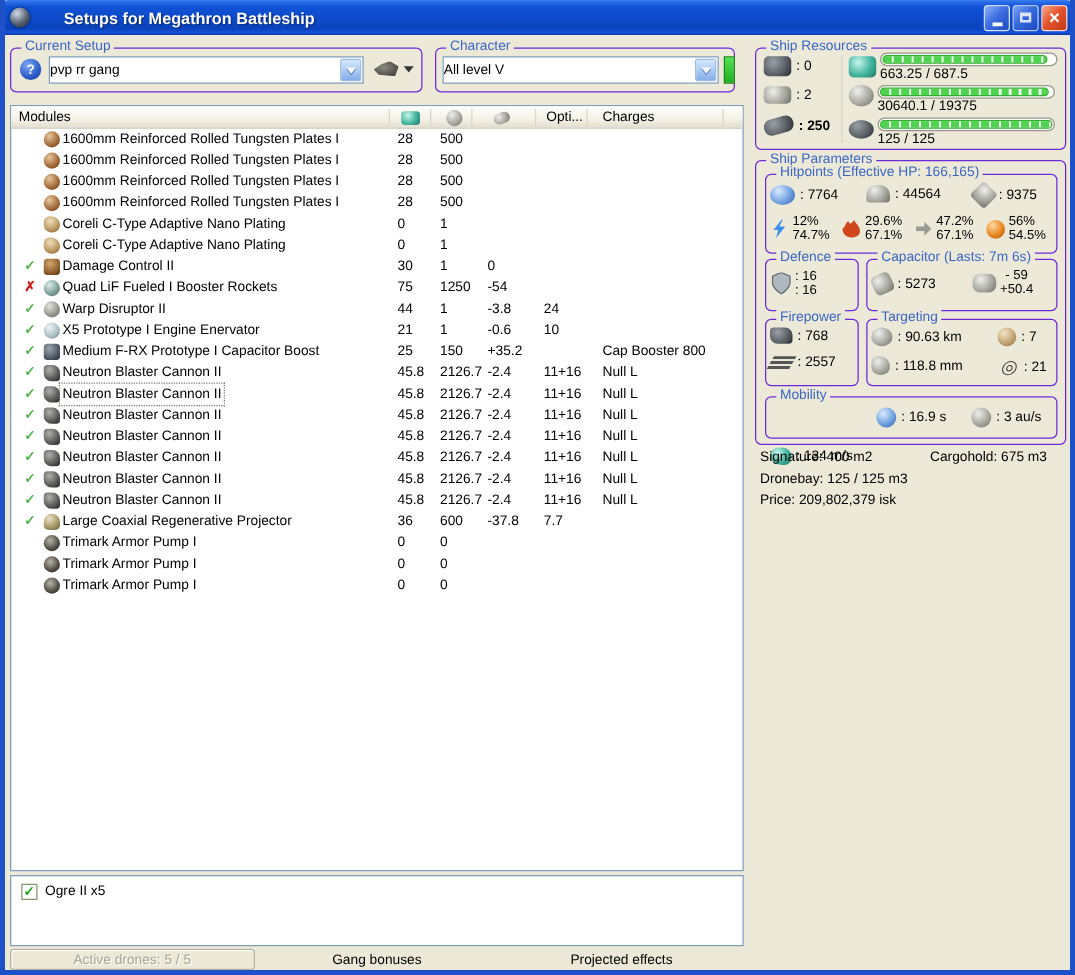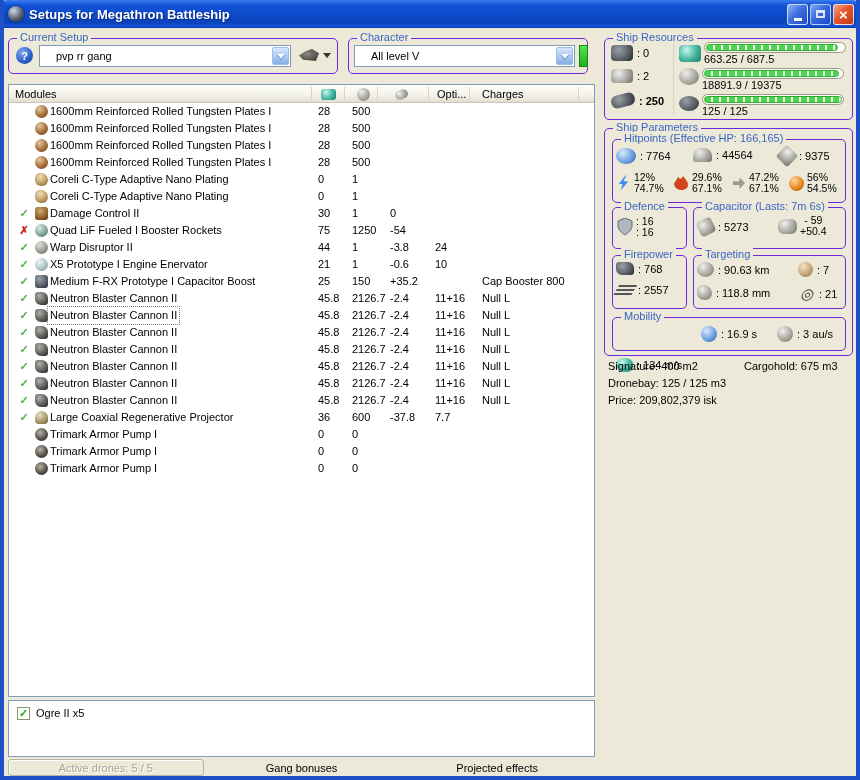--- a/index.html
+++ b/index.html
@@ -6,36 +6,36 @@
   *{box-sizing:border-box;font-family:"Liberation Sans",sans-serif;}
   .window{position:relative;width:860px;height:780px;background:#ECE9D8;
     border-left:4px solid #1E50C8;border-right:4px solid #1E50C8;border-bottom:4px solid #1E50C8;
     overflow:hidden;}
   
   .titlebar{position:absolute;left:-4px;top:0;width:860px;height:28px;
     background:linear-gradient(180deg,#3A80F0 0%,#2A6BE8 6%,#1152D6 20%,#0D49C8 55%,#0A43BC 82%,#1553DA 93%,#0A37A0 100%);
     border-top-left-radius:7px;border-top-right-radius:7px;display:flex;align-items:center;padding:0 6px;}
   .app-icon{width:16px;height:16px;border-radius:50%;margin:0 5px 0 2px;
     background:radial-gradient(circle at 35% 30%,#cfd8e6,#55606e 55%,#1d2430);box-shadow:0 0 2px #05102e;}
-  .title-text{color:#fff;font-size:13px;font-weight:bold;text-shadow:1px 1px 1px #0a2a77;flex:1;white-space:nowrap;}
+  .title-text{color:#fff;font-size:13px;font-weight:bold;text-shadow:1px 1px 1px #0a2a77;flex:1;white-space:nowrap;margin-left:22px;}
   .winbtns{display:flex;gap:2px;}
   .wbtn{width:21px;height:21px;border-radius:3px;border:1px solid rgba(255,255,255,.75);
     display:flex;align-items:center;justify-content:center;color:#fff;font-size:12px;font-weight:bold;}
   .wbtn.min,.wbtn.max{background:linear-gradient(135deg,#8FB4F8 0%,#3E6FE0 45%,#1F4BC4 100%);}
   .wbtn.max{opacity:.85;}
   .wbtn.close{background:linear-gradient(135deg,#F4A78A 0%,#E4552E 45%,#C23A18 100%);}
   .glyph-min{width:8px;height:3px;background:#fff;margin-top:10px;}
   .glyph-max{width:9px;height:8px;border:2px solid #fff;border-top-width:3px;}
   .glyph-close::after{content:"\00D7";font-size:15px;line-height:15px;}
   
   .group{position:absolute;border:1px solid #6d28d9;border-radius:5px;}
   .gcap{position:absolute;top:-8px;left:8px;background:#ECE9D8;padding:0 3px;color:#3B66C4;font-size:11px;line-height:13px;white-space:nowrap;}
   
   .combo{position:absolute;height:22px;background:#fff;border:1px solid #7F9DB9;display:flex;align-items:center;}
-  .combo-text{flex:1;font-size:11px;padding-left:16px;white-space:nowrap;overflow:hidden;}
+  .combo-text{flex:1;font-size:11px;padding-left:0;white-space:nowrap;overflow:hidden;}
   .combo-arrow{width:17px;height:18px;margin:1px;border-radius:2px;border:1px solid #9EBEEA;
     background:linear-gradient(180deg,#D6E7FC 0%,#AECBF4 50%,#86AEE8 100%);position:relative;}
   .combo-arrow::after{content:"";position:absolute;left:4px;top:6px;border-left:4px solid transparent;border-right:4px solid transparent;border-top:5px solid #FDFDFE;filter:drop-shadow(0 1px 0 #3A6AB8);}
   .help{position:absolute;width:17px;height:17px;border-radius:50%;
     background:radial-gradient(circle at 35% 30%,#7FA9F2,#2A5CC8 60%,#123E96);
     color:#fff;font-size:11px;font-weight:bold;display:flex;align-items:center;justify-content:center;}
   .help::after{content:"?";}
   .ship-btn{position:absolute;display:flex;align-items:center;gap:4px;}
   .ship-glyph{width:20px;height:12px;background:radial-gradient(ellipse at 40% 40%,#8A8A80,#4C4C44 70%);
     clip-path:polygon(0 55%,30% 20%,65% 0,100% 35%,85% 100%,20% 90%);}
@@ -417,21 +417,21 @@
           </div>
         <div style="font-size:11px;">663.25 / 687.5</div>
       </div>
     </div>
     <div style="position:absolute;left:74px;top:29px;display:flex;align-items:flex-start;gap:3px;">
       <i class="ricon metal" style="width:20px;height:17px;"></i>
       <div>
         <div class="bar-shell">
             <div class="bar-fill" style="width: 98%;"></div>
           </div>
-        <div style="font-size:11px;">18891.9 / 19375</div>
+        <div style="font-size:11px;">30640.1 / 19375</div>
       </div>
     </div>
     <div style="position:absolute;left:74px;top:55px;display:flex;align-items:flex-start;gap:3px;">
       <i class="ricon dark" style="width:20px;height:15px;margin-top:2px;"></i>
       <div>
         <div class="bar-shell">
             <div class="bar-fill" style="width: 100%;"></div>
           </div>
         <div style="font-size:11px;">125 / 125</div>
       </div>

